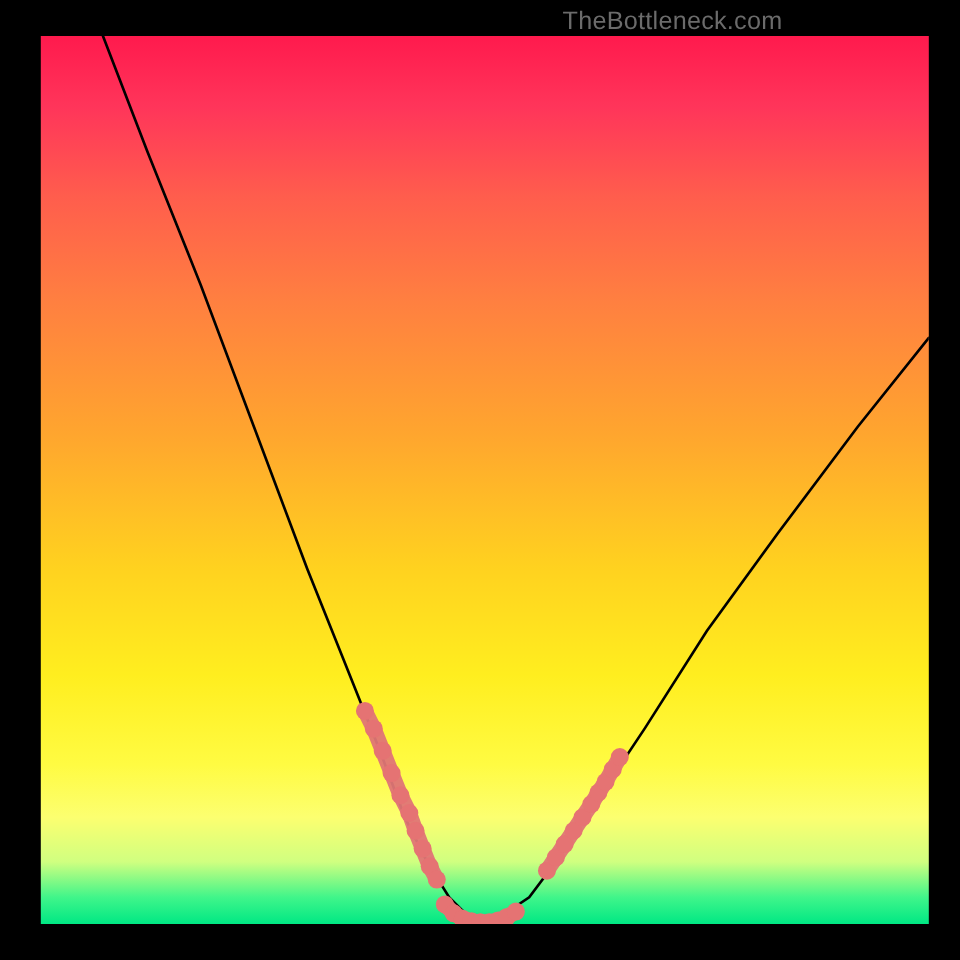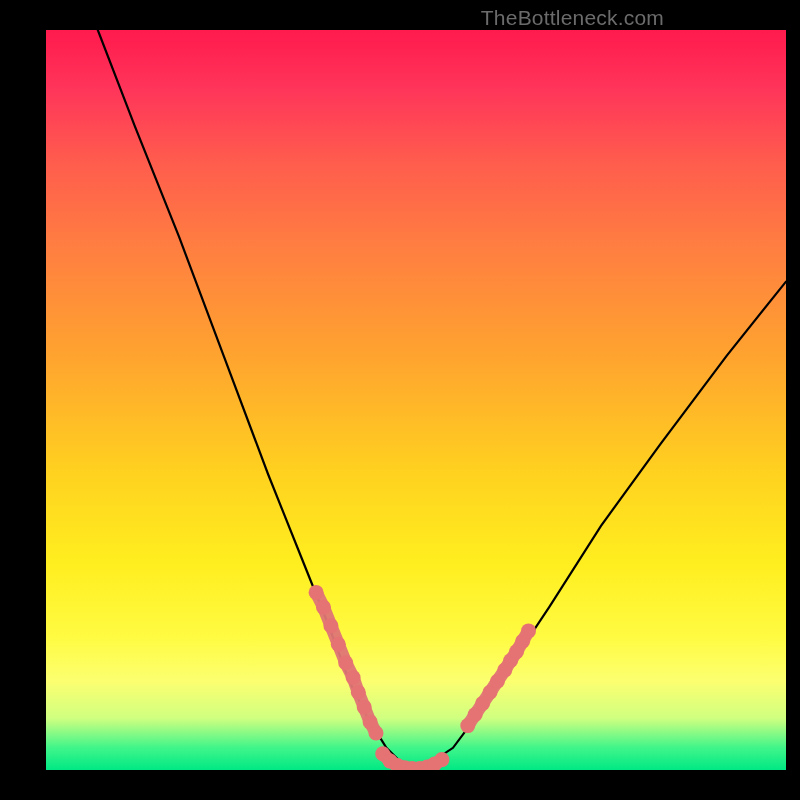--- a/index.html
+++ b/index.html
@@ -6,21 +6,21 @@
     margin: 0;
     padding: 0;
     width: 800px;
     height: 800px;
     overflow: hidden;
     background: #000;
     font-family: Arial, Helvetica, sans-serif;
   }
   .frame {
     position: absolute;
-    left: 16px;
+    left: 4px;
     top: 0;
     width: 660px;
     height: 800px;
     background: #000;
   }
   .plot {
     position: absolute;
     left: 30px;
     top: 30px;
     width: 740px;

